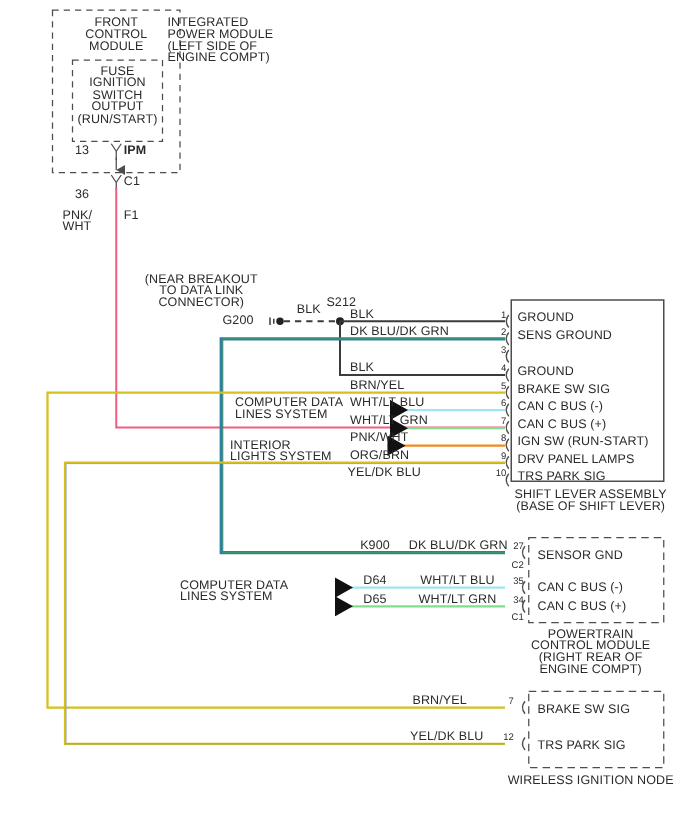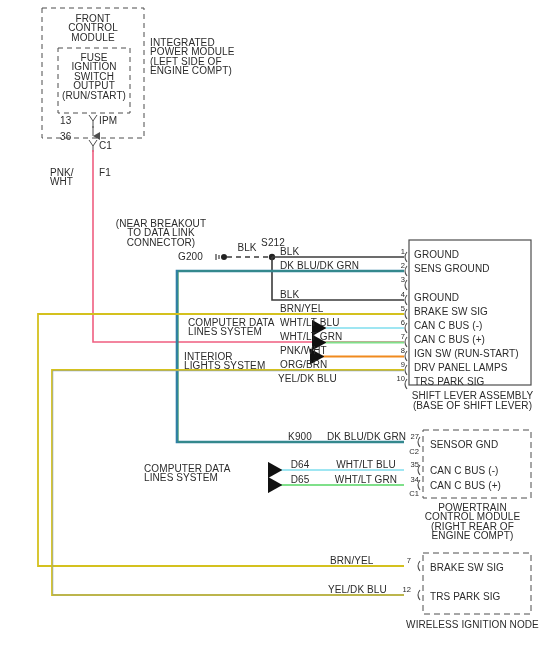--- a/index.html
+++ b/index.html
@@ -122,24 +122,24 @@
 
   <div class="lbl c" style="left:48px;top:14px;width:90px;">FRONT
 CONTROL
 MODULE</div>
   <div class="lbl c" style="left:60px;top:53px;width:68px;">FUSE
 IGNITION
 SWITCH
 OUTPUT
 (RUN/START)</div>
   <div class="lbl r" style="left:60px;top:116px;width:26px;">13</div>
-  <div class="lbl l" style="left:99px;top:116px;width:34px;">IPM</div>
-  <div class="lbl r" style="left:60px;top:132px;width:26px;">36</div>
+  <div class="lbl l" style="left:99px;top:116px;width:34px;font-weight:bold;">IPM</div>
+  <div class="lbl r" style="left:60px;top:151px;width:26px;">36</div>
   <div class="lbl l" style="left:99px;top:141px;width:34px;">C1</div>
-  <div class="lbl l" style="left:150px;top:14px;width:110px;margin-top:24px;">INTEGRATED
+  <div class="lbl l" style="left:134px;top:14px;width:110px;">INTEGRATED
 POWER MODULE
 (LEFT SIDE OF
 ENGINE COMPT)</div>
 
   <div class="lbl r" style="left:50px;top:168px;width:36px;">PNK/
 WHT</div>
   <div class="lbl l" style="left:99px;top:168px;width:34px;">F1</div>
 
   <div class="lbl c" style="left:106px;top:219px;width:110px;">(NEAR BREAKOUT
 TO DATA LINK

